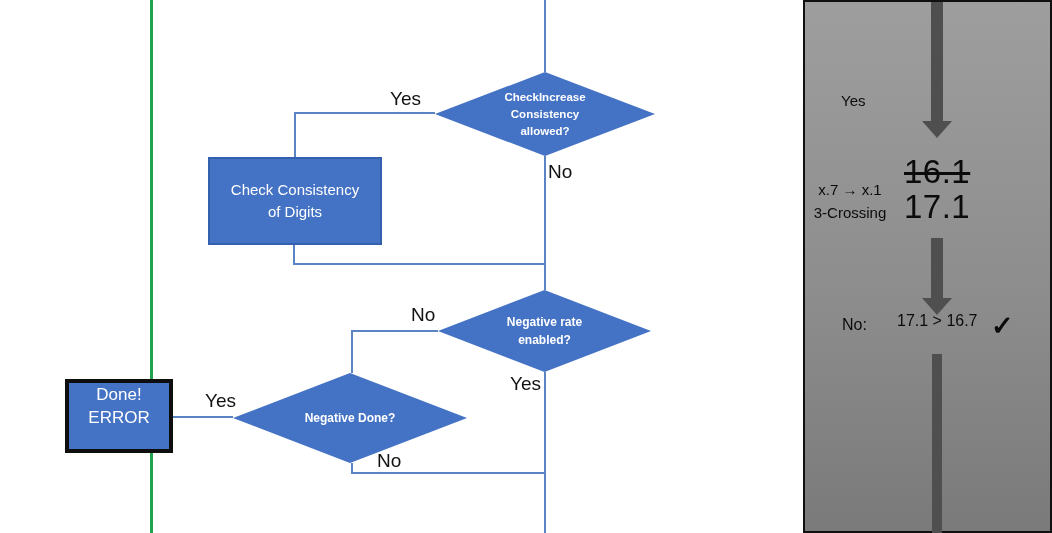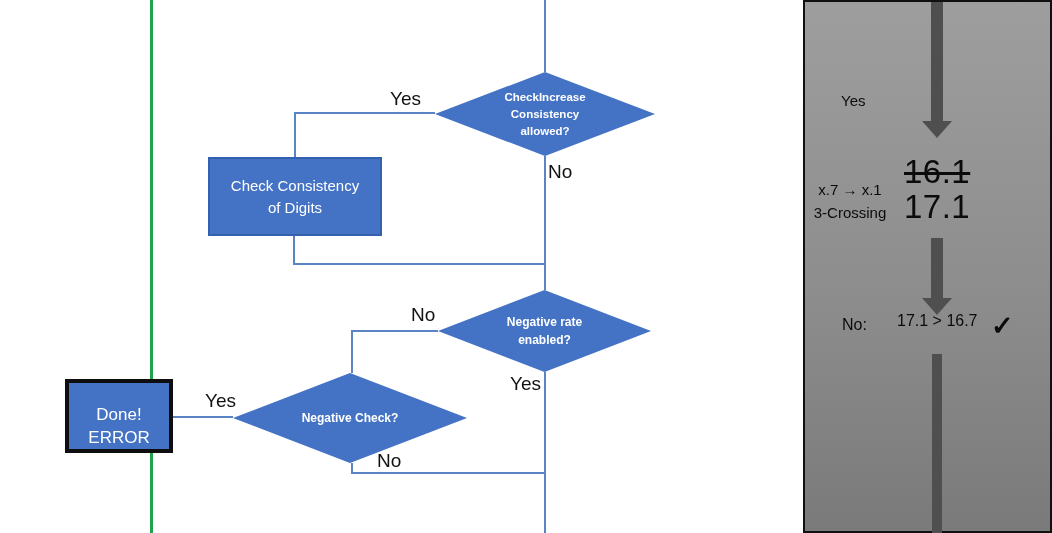--- a/index.html
+++ b/index.html
@@ -21,21 +21,21 @@
     display:flex;align-items:center;justify-content:center;text-align:center;
     color:#fff;font-weight:600;
   }
   .procbox{
     position:absolute;background:#4472c4;border:2px solid #3461ad;box-sizing:border-box;
     display:flex;align-items:center;justify-content:center;text-align:center;
     color:#fff;
   }
   .donebox{
     position:absolute;background:#4472c4;border:4px solid #0e0e0e;box-sizing:border-box;
-    display:flex;align-items:flex-end;justify-content:center;text-align:center;
+    display:flex;align-items:flex-start;justify-content:center;text-align:center;
     color:#fff;
   }
   .edge-label{position:absolute;color:#111;font-size:19px;}
   .green-line{position:absolute;left:150px;top:0;width:3px;height:533px;background:#21a24d;}
   
   #side-panel{
     position:absolute;left:803px;top:0;width:249px;height:533px;box-sizing:border-box;
     border:2px solid #101010;
     background:linear-gradient(180deg,#9e9e9e 0%,#8d8d8d 55%,#7a7a7a 100%);
     color:#111;
@@ -75,32 +75,32 @@
 
   <div class="line vline" style="left:351px;top:463px;height:11px;"></div>
   <div class="line hline" style="left:351px;top:472px;width:195px;"></div>
 
   <div class="diamond" style="left:435px;top:72px;width:220px;height:84px;font-size:11.5px;line-height:17px;">
     <span class="preline">CheckIncrease
 Consistency
 allowed?</span>
   </div>
 
-  <div class="procbox" style="left:208px;top:157px;width:174px;height:79px;font-size:15px;line-height:22px;">
+  <div class="procbox" style="left:208px;top:157px;width:174px;height:88px;font-size:15px;line-height:22px;">
     <span class="preline">Check Consistency
 of Digits</span>
   </div>
 
   <div class="diamond" style="left:438px;top:290px;width:213px;height:82px;font-size:12px;line-height:18px;">
     <span class="preline">Negative rate
 enabled?</span>
   </div>
 
   <div class="diamond" style="left:233px;top:373px;width:234px;height:90px;font-size:12px;">
-    <span>Negative Check?</span>
+    <span>Negative Done?</span>
   </div>
 
   <div class="donebox" style="left:65px;top:379px;width:108px;height:74px;font-size:17px;line-height:23px;">
     <span class="preline">Done!
 ERROR</span>
   </div>
 
   <div class="edge-label" style="left:390px;top:88px;">Yes</div>
   <div class="edge-label" style="left:548px;top:161px;">No</div>
   <div class="edge-label" style="left:411px;top:304px;">No</div>

